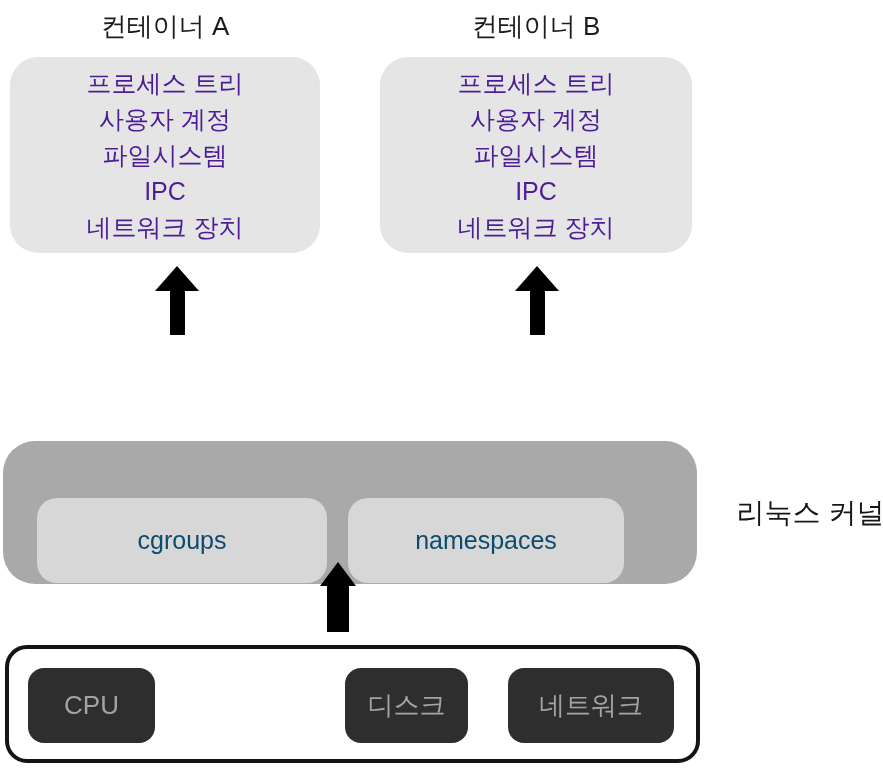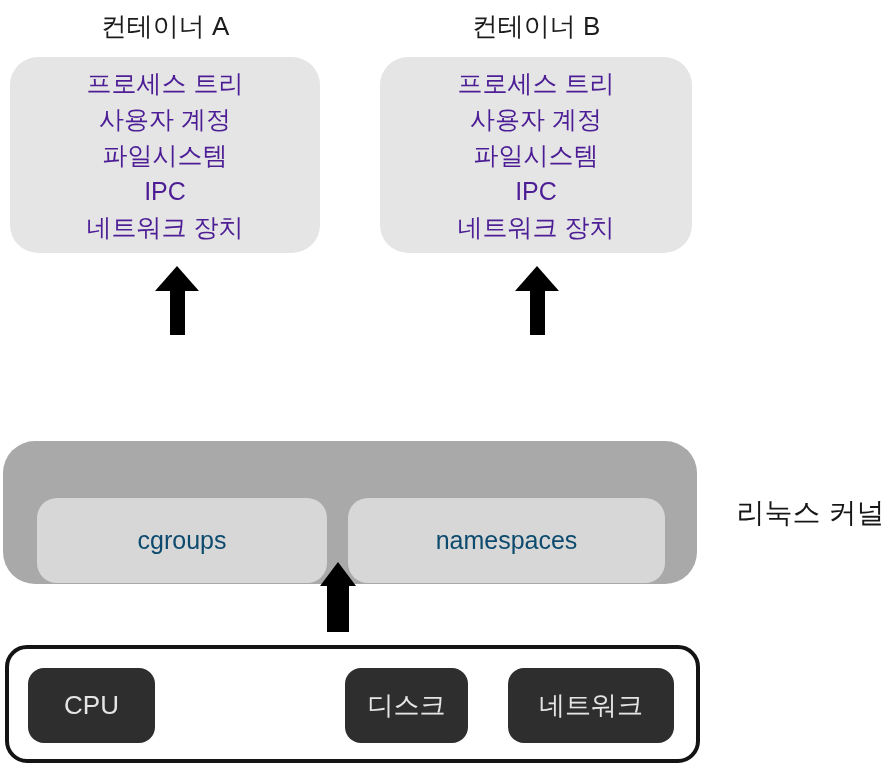--- a/index.html
+++ b/index.html
@@ -102,21 +102,21 @@
     position: absolute;
     top: 29px; height: 85px;
     background: #d7d7d7;
     border-radius: 20px;
     display: flex; align-items: center; justify-content: center;
     font-size: 25px;
     color: #0c4a6e;
     margin-top: 28px;
   }
   .kernel-inner.cgroups    { left: 34px;  width: 290px; }
-  .kernel-inner.namespaces { left: 345px; width: 317px; }
+  .kernel-inner.namespaces { left: 345px; width: 276px; }
 
   .side-label {
     left: 725px; width: 171px;
     display: flex; align-items: center; justify-content: center;
     font-size: 28px;
     color: #161616;
     white-space: nowrap;
   }
   .side-label.kernel   { top: 441px; height: 143px; }
   .side-label.hardware { top: 645px; height: 118px; }
@@ -129,21 +129,21 @@
     border: 4px solid #141414;
     border-radius: 22px;
     box-sizing: border-box;
   }
   .hw-chip {
     position: absolute;
     top: 19px; height: 75px;
     background: #2e2e2e;
     border-radius: 16px;
     display: flex; align-items: center; justify-content: center;
-    color: #e5e5e5;
+    color: #a3a3a3;
     font-size: 26px;
     white-space: nowrap;
   }
   .hw-chip.cpu     { left: 19px;  width: 127px; }
   .hw-chip.memory  { left: 186px; width: 128px; }
   .hw-chip.disk    { left: 336px; width: 123px; }
   .hw-chip.network { left: 499px; width: 166px; }
 </style>
 </head>
 <body>

